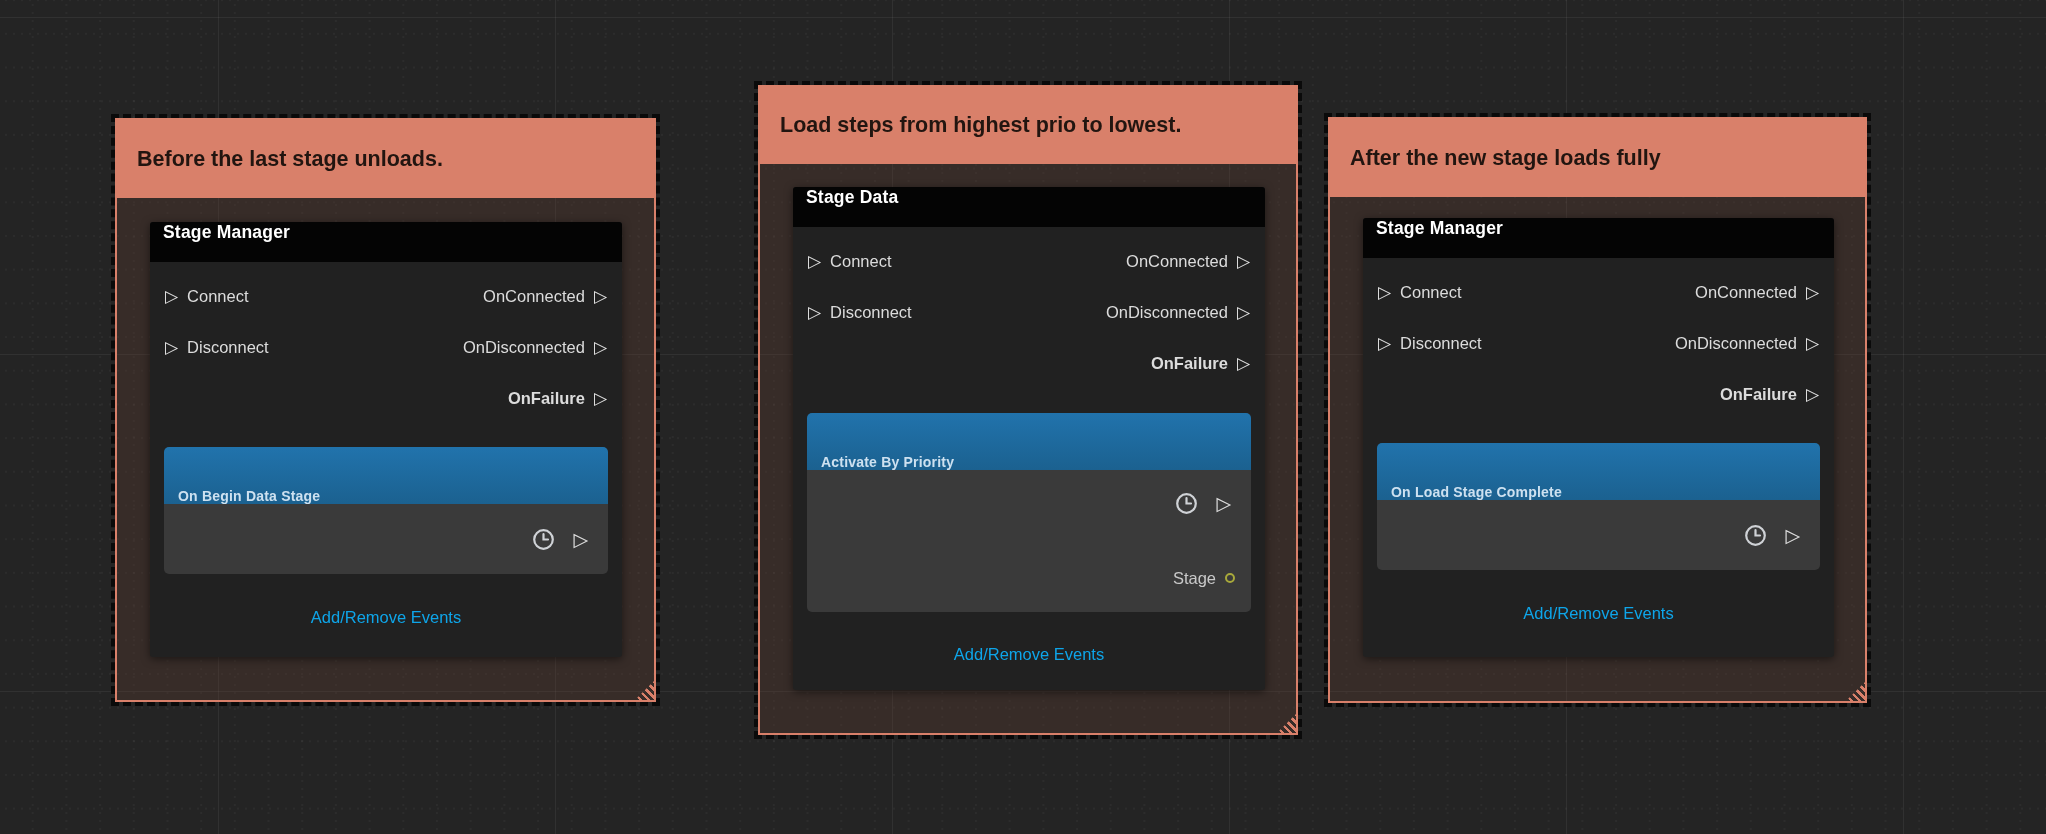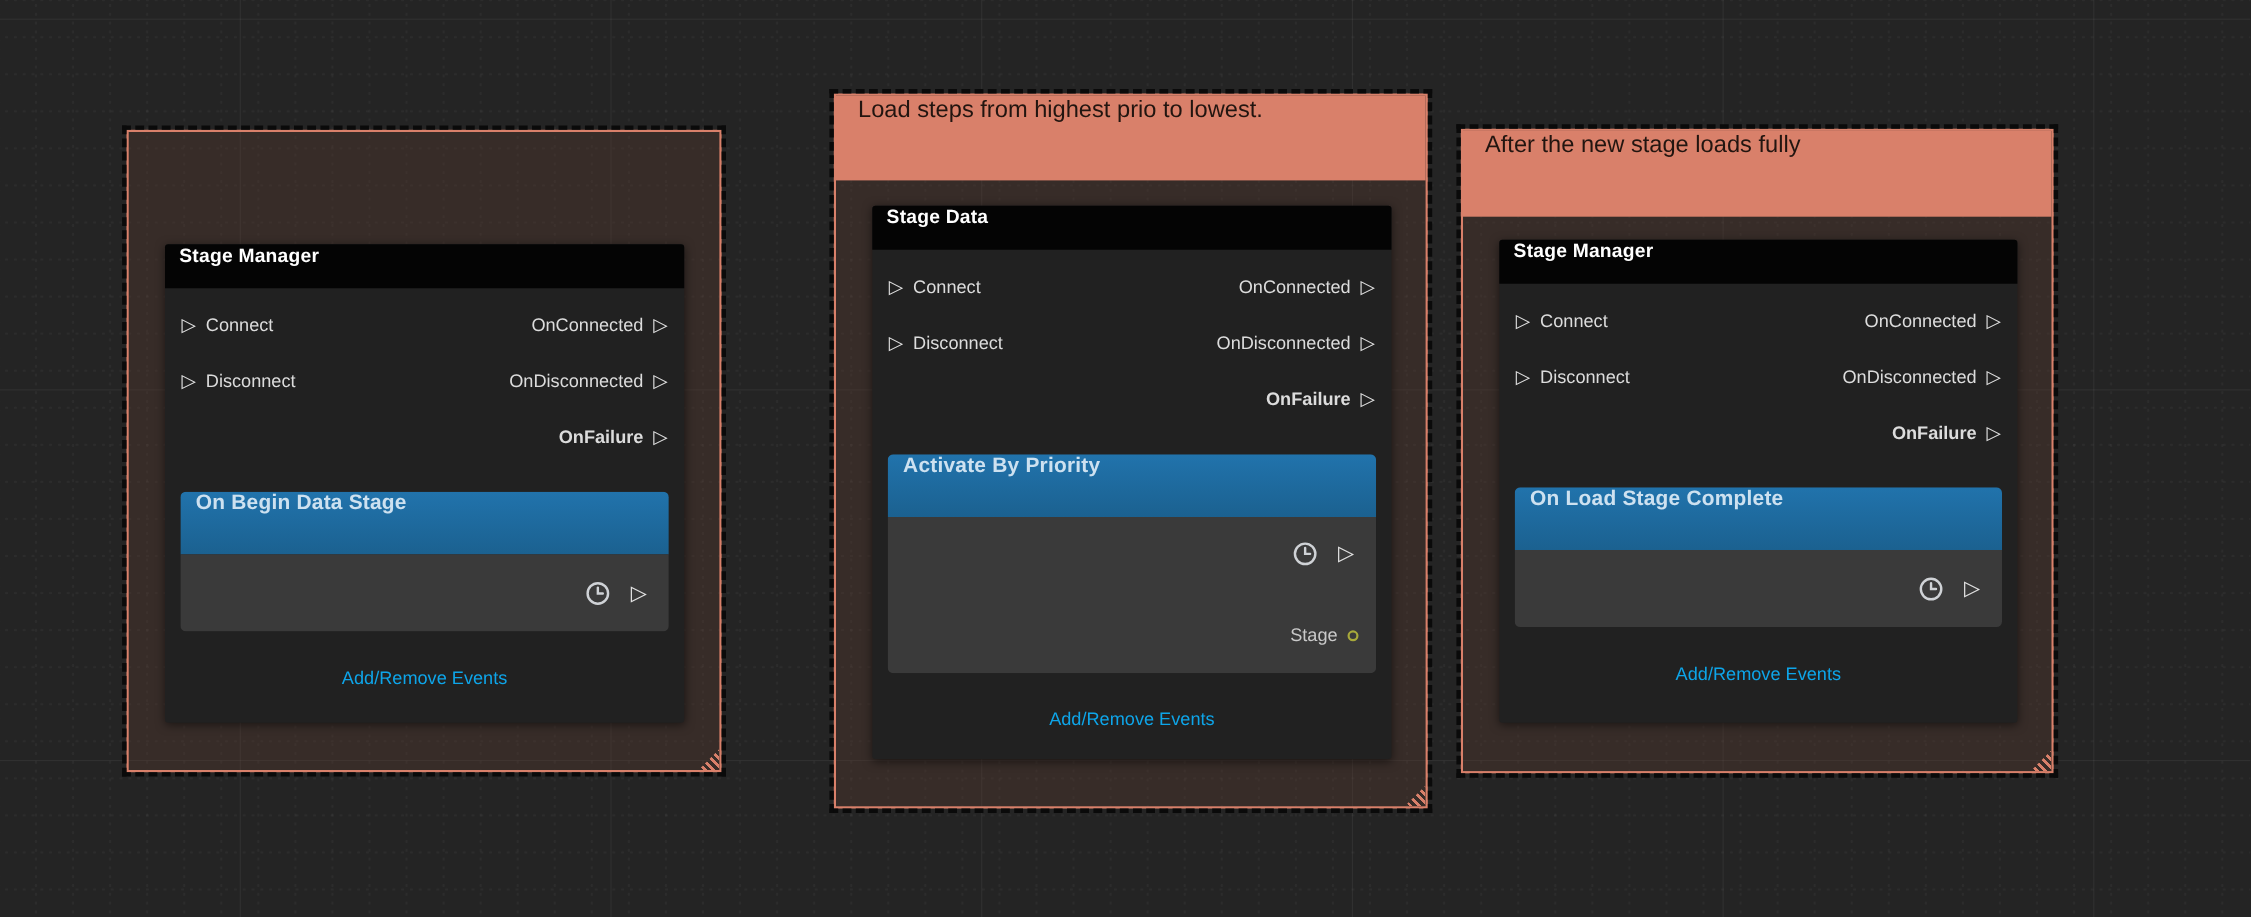--- a/index.html
+++ b/index.html
@@ -32,24 +32,25 @@
     background-position:218px 0, 0 17px, 218px 17px, 218px 17px;
   }
   .group{
     position:absolute;
     border:2px solid var(--salmon);
     outline:4px dashed #0a0a0a;
     background:rgba(99,63,49,0.30);
   }
   .group-header{
     background:var(--salmon);
-    display:flex;align-items:flex-start;
+    display:flex;align-items:center;
     padding:0 20px;
     font-size:21.5px;
     color:var(--comment-text);
+    font-weight:bold;
   }
   .g1 .group-header,.g3 .group-header{height:78px;}
   .g2 .group-header{height:77px;}
   .g1{left:115px;top:118px;width:541px;height:584px;}
   .g2{left:758px;top:85px;width:540px;height:650px;}
   .g3{left:1328px;top:117px;width:539px;height:586px;}
   .resize{
     position:absolute;right:0;bottom:0;width:19px;height:19px;
     clip-path:polygon(100% 0,100% 100%,0 100%);
     background:repeating-linear-gradient(45deg, rgba(0,0,0,0) 0 3px, var(--salmon) 3px 5.5px);
@@ -84,23 +85,23 @@
   }
   .tri{
     font-size:17px;line-height:1;color:#e4e4e4;
     font-family:"DejaVu Sans",sans-serif;
   }
   .event-box{margin:23px 14px 0;border-radius:5px;overflow:hidden;}
   .g2 .event-box{margin-top:24px;}
   .event-header{
     height:57px;
     background:linear-gradient(var(--blue-top),var(--blue-bot));
-    display:flex;align-items:flex-start;
+    display:flex;align-items:flex-end;
     padding:0 14px;
-    color:var(--blue-text);font-weight:bold;font-size:19px;
+    color:var(--blue-text);font-weight:bold;font-size:14px;
     letter-spacing:0.2px;
   }
   .event-body{background:var(--event-body);}
   .g1 .event-body,.g3 .event-body{height:70px;}
   .g2 .event-body{height:142px;}
   .latent-row{
     display:flex;justify-content:flex-end;align-items:center;
     gap:18px;padding-right:20px;
   }
   .g1 .latent-row,.g3 .latent-row{height:70px;}
@@ -122,20 +123,23 @@
     color:#0ea5e9;font-size:16.5px;
   }
   .g2 .node-footer{margin-top:33px;}
 </style>
 </head>
 <body>
 
 <div class="canvas">
 
   <div class="group g1">
+    <div class="group-header">
+      <span>Before the last stage unloads.</span>
+    </div>
     <div class="node">
       <div class="node-header">
         <span>Stage Manager</span>
       </div>
       <div class="pins">
         <div class="pin-row">
           <div class="pin">
             <span class="tri">▷</span>
             <span>Connect</span>
           </div>

